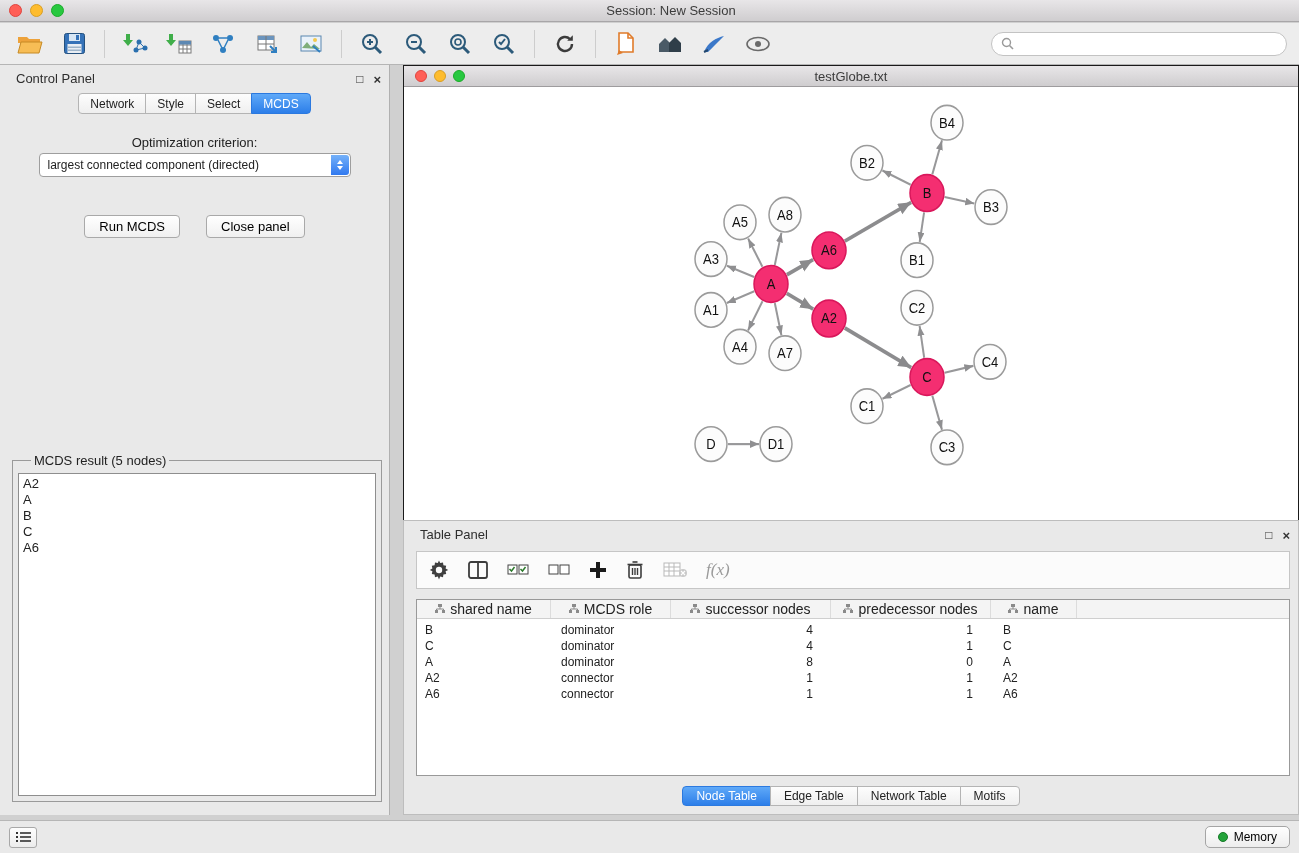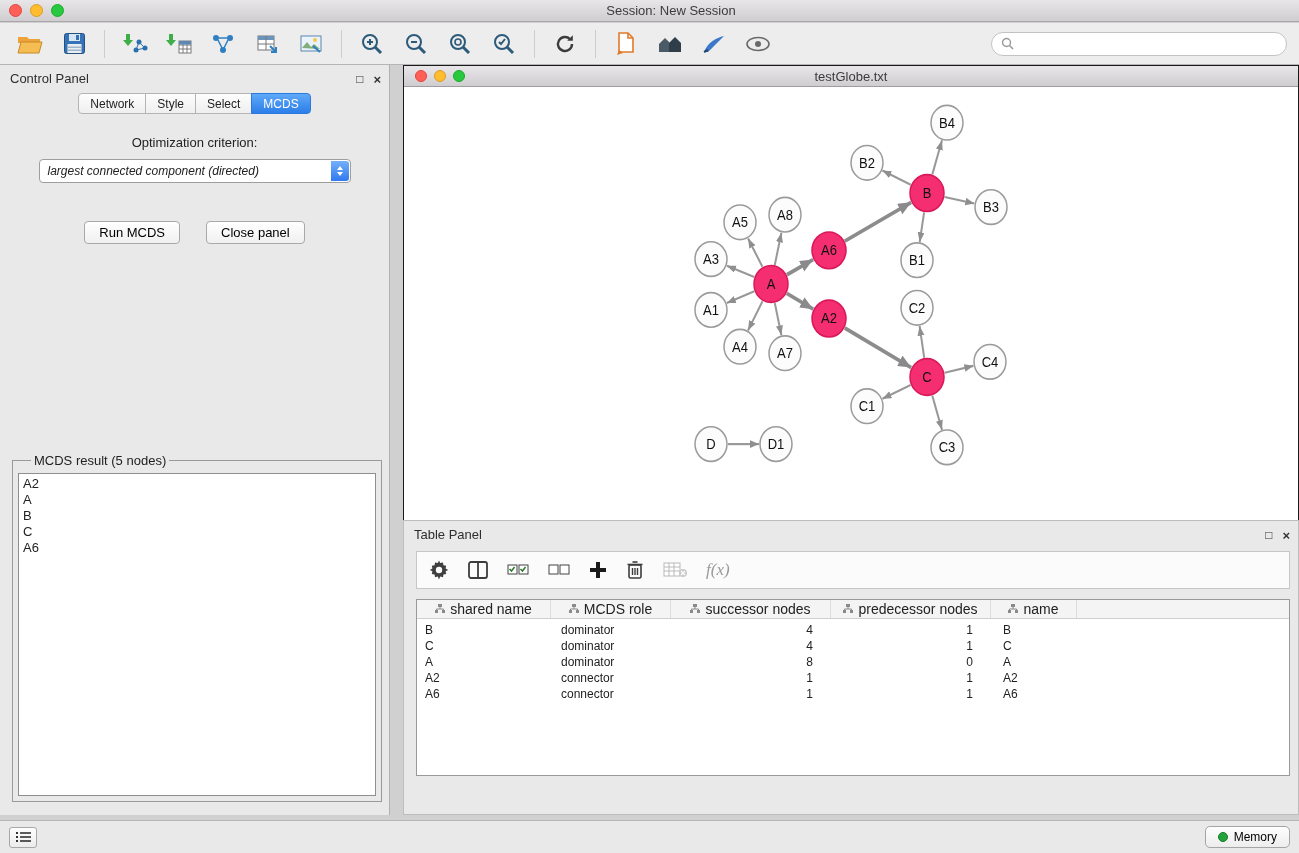--- a/index.html
+++ b/index.html
@@ -24,41 +24,41 @@
   .tbtn { width:36px; height:34px; display:flex; align-items:center; justify-content:center;
     background:none; border:none; cursor:pointer; }
   .tsep { width:1px; height:28px; background:#cdcdcd; margin:0 4px; }
   .search-box { margin-left:auto; width:296px; height:24px; background:#fff;
     border:1px solid #c3c3c3; border-radius:12px; display:flex; align-items:center;
     padding:0 9px; gap:5px; }
   .search-box input { border:none; outline:none; flex:1; font-size:12px; background:transparent;
     font-family:"Liberation Sans", sans-serif; }
 
   
-  .panel-header { height:28px; line-height:28px; font-size:13px; color:#2e2e2e; padding-left:10px; position:relative; }
+  .panel-header { height:28px; line-height:28px; font-size:13px; color:#2e2e2e; padding-left:16px; position:relative; }
   .panel-controls { position:absolute; right:8px; top:0; height:28px; display:flex; align-items:center; gap:10px; }
   .pc-glyph { font-size:13px; color:#333; cursor:pointer; line-height:1; font-weight:bold; }
   .pc-glyph.float { font-weight:normal; font-size:12px; }
 
   
   .seg { display:flex; justify-content:center; }
   .seg-btn { font-size:12px; height:21px; padding:0 11px; border:1px solid #b4b4b4; margin-left:-1px;
     background:linear-gradient(#fdfdfd,#efefef); color:#222; cursor:pointer;
     font-family:"Liberation Sans", sans-serif; }
   .seg-btn.first { border-radius:4px 0 0 4px; margin-left:0; }
   .seg-btn.last { border-radius:0 4px 4px 0; }
   .seg-btn.active { background:linear-gradient(#5fa9f8,#2c7ee9); color:#fff; border-color:#2b79df; }
 
   
   .control-panel { position:absolute; left:0; top:65px; width:390px; height:750px;
     background:#e9e9e9; border-right:1px solid #b0b0b0; }
   .opt-label { text-align:center; font-size:13px; margin-top:21px; }
-  .dropdown { position:relative; width:312px; height:24px; margin:9px auto 0; background:#fff;
+  .dropdown { position:relative; width:312px; height:24px; margin:3px auto 0; background:#fff;
     border:1px solid #9e9e9e; border-radius:4px; font-size:12px; line-height:22px;
-    padding:0 26px 0 8px; cursor:pointer; white-space:nowrap;font-style:italic; }
+    padding:0 26px 0 8px; cursor:pointer; white-space:nowrap; }
   .dd-spinner { position:absolute; right:1px; top:1px; width:18px; height:20px; border-radius:0 3px 3px 0;
     background:linear-gradient(#74b1f9,#3079ef); display:flex; flex-direction:column;
     align-items:center; justify-content:center; gap:2px; }
   .arr-up { width:0; height:0; border-left:3.5px solid transparent; border-right:3.5px solid transparent; border-bottom:4px solid #fff; }
   .arr-dn { width:0; height:0; border-left:3.5px solid transparent; border-right:3.5px solid transparent; border-top:4px solid #fff; }
   .btn-row { display:flex; justify-content:center; gap:26px; margin-top:14px; }
   .push-btn { height:23px; padding:0 14px; font-size:13px; border:1px solid #a9a9a9; border-radius:4px;
     background:linear-gradient(#ffffff,#f0f0f0); cursor:pointer; font-family:"Liberation Sans", sans-serif;margin-top:24px; }
   .mcds-fieldset { position:absolute; left:12px; right:7px; top:388px; bottom:13px;
     border:1px solid #9a9a9a; padding:5px; }
@@ -591,20 +591,26 @@
           <div class="tr">
             <div class="td td0">A6</div>
             <div class="td td1">connector</div>
             <div class="td td2">1</div>
             <div class="td td3">1</div>
             <div class="td td4">A6</div>
             <div class="td"></div>
           </div>
         </div>
     </div>
+    <div class="tp-tabs seg" id="table-tabs">
+        <button class="seg-btn active first">Node Table</button>
+        <button class="seg-btn">Edge Table</button>
+        <button class="seg-btn">Network Table</button>
+        <button class="seg-btn last">Motifs</button>
+      </div>
   </div>
 
   <div class="statusbar">
     <button class="sb-left-btn">
       <svg width="15" height="12" viewBox="0 0 15 12">
           <g stroke="#333" stroke-width="1.6">
             <line x1="4" y1="2" x2="15" y2="2"></line>
             <line x1="4" y1="6" x2="15" y2="6"></line>
             <line x1="4" y1="10" x2="15" y2="10"></line>
           </g>

